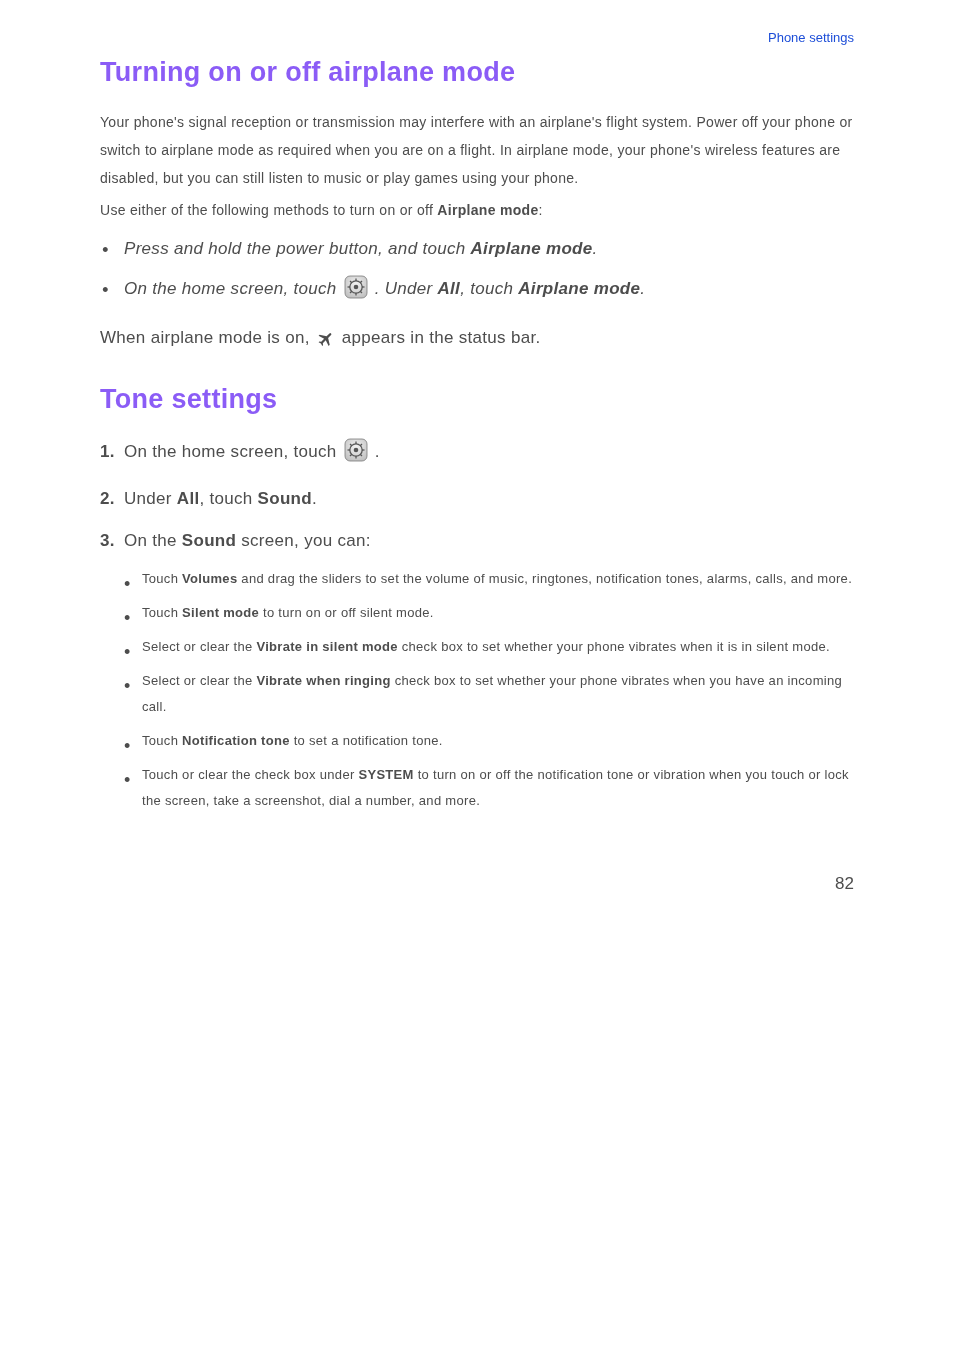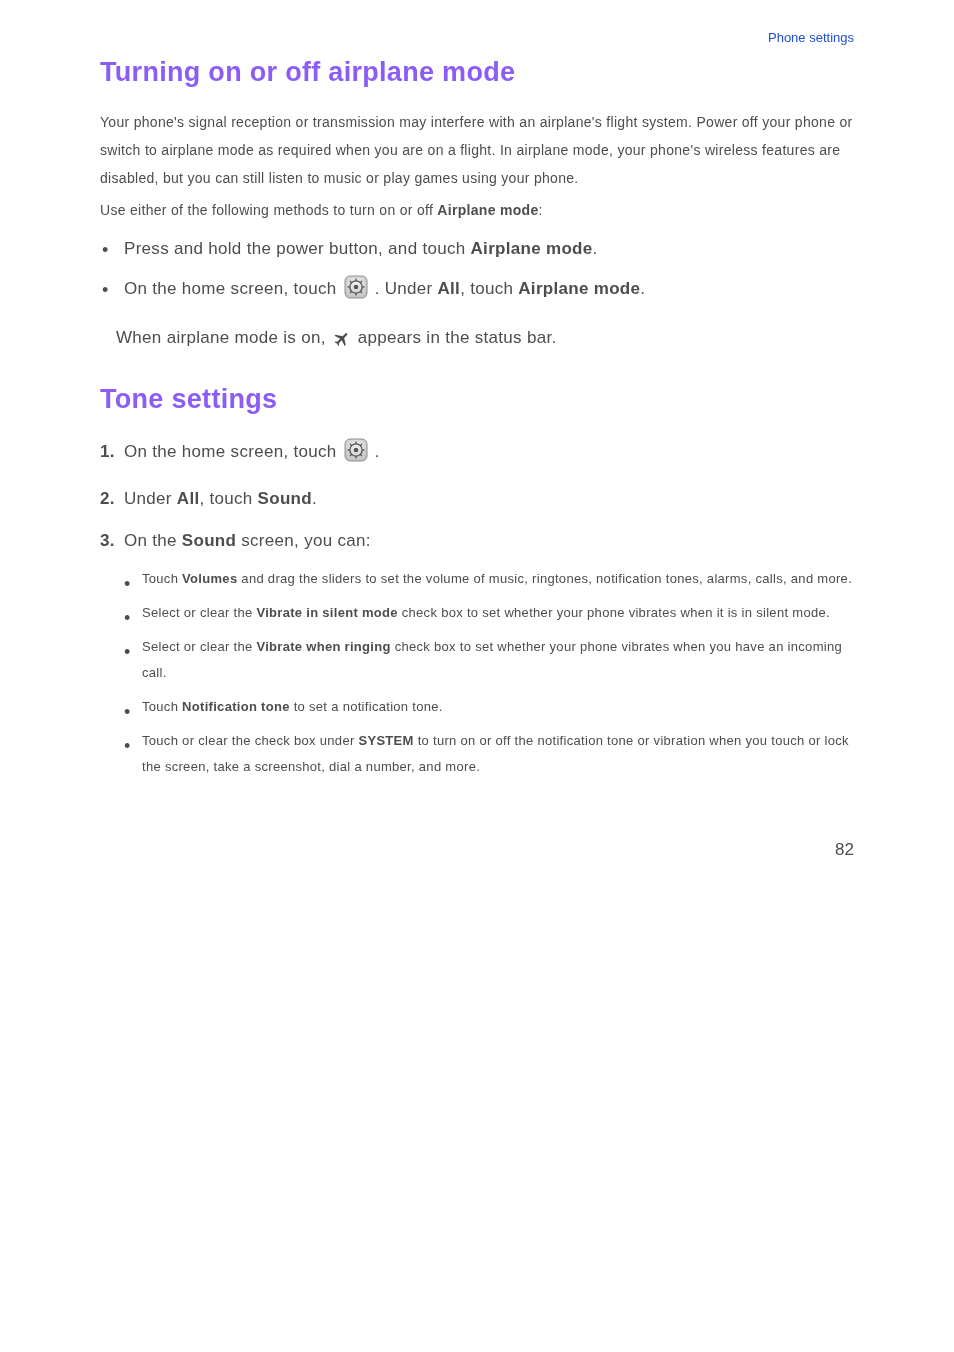--- a/index.html
+++ b/index.html
@@ -35,20 +35,21 @@
       margin: 0 0 10px 0;
       letter-spacing: 0.3px;
     }
     .intro p {
       margin-bottom: 4px;
     }
     ul.bullets {
       list-style: none;
       padding: 0;
       margin: 8px 0 10px 0;
+      font-style: italic;
     }
     ul.bullets > li {
       position: relative;
       padding-left: 24px;
       font-size: 17px;
       line-height: 2.0;
       margin-bottom: 6px;
       color: #4d4d4d;
       letter-spacing: 0.3px;
     }
@@ -112,21 +113,21 @@
     .footer {
       text-align: right;
       font-size: 17px;
       color: #4d4d4d;
       margin-top: 60px;
     }
     .statusline {
       font-size: 17px;
       line-height: 2.0;
       color: #4d4d4d;
-      margin: 8px 0 24px 16px;
+      margin: 8px 0 24px 0;
       letter-spacing: 0.3px;
     }
     b { font-weight: 700; color: #4d4d4d; }
   </style>
 </head>
 <body>
 
 <div class="page">
   <div class="header">Phone settings</div>
 
@@ -215,20 +216,23 @@
     <li>
       <span>Under </span><b>All</b><span>, touch </span><b>Sound</b><span>.</span>
     </li>
     <li>
       <span>On the </span><b>Sound</b><span> screen, you can:</span>
       <ul class="sub">
         <li>
           <span>Touch </span><b>Volumes</b><span> and drag the sliders to set the volume of music, ringtones, notification tones, alarms, calls, and more.</span>
         </li>
         <li>
+          <span>Touch </span><b>Silent mode</b><span> to turn on or off silent mode.</span>
+        </li>
+        <li>
           <span>Select or clear the </span><b>Vibrate in silent mode</b><span> check box to set whether your phone vibrates when it is in silent mode.</span>
         </li>
         <li>
           <span>Select or clear the </span><b>Vibrate when ringing</b><span> check box to set whether your phone vibrates when you have an incoming call.</span>
         </li>
         <li>
           <span>Touch </span><b>Notification tone</b><span> to set a notification tone.</span>
         </li>
         <li>
           <span>Touch or clear the check box under </span><b>SYSTEM</b><span> to turn on or off the notification tone or vibration when you touch or lock the screen, take a screenshot, dial a number, and more.</span>

